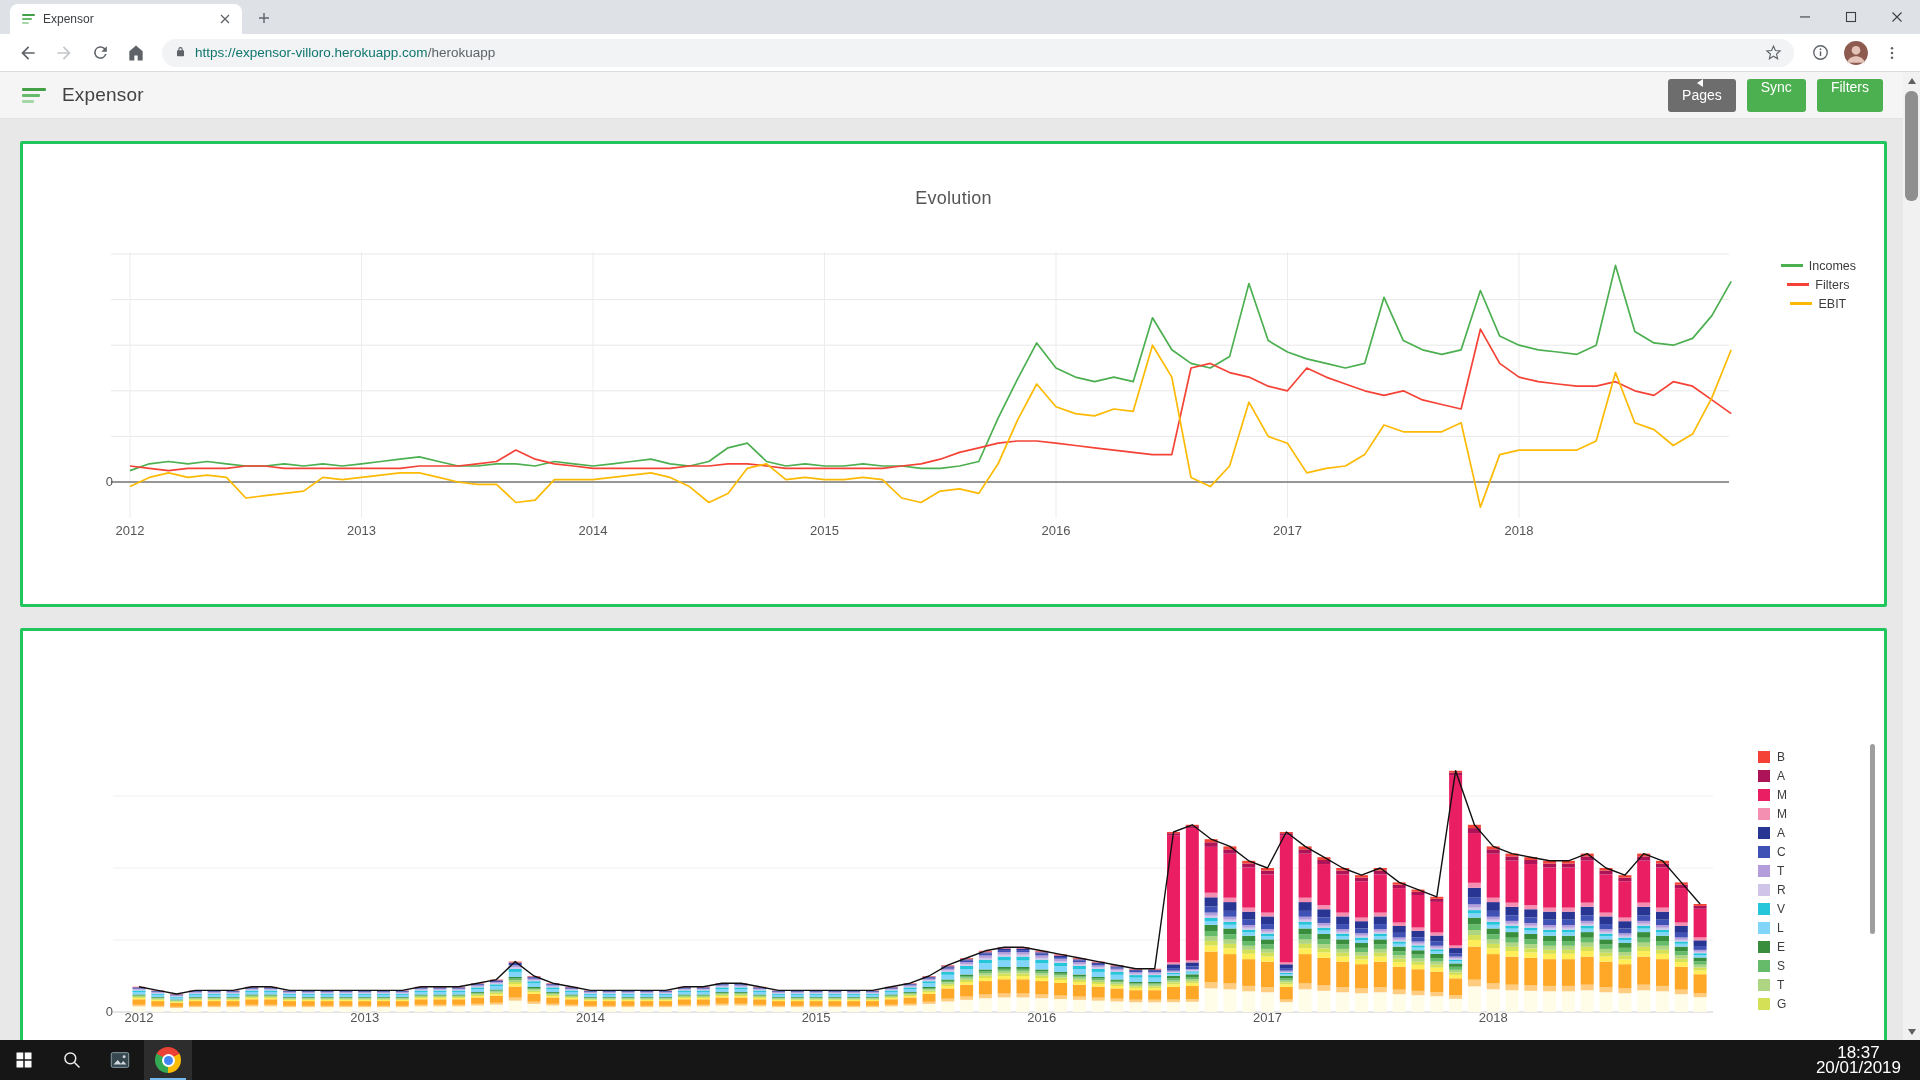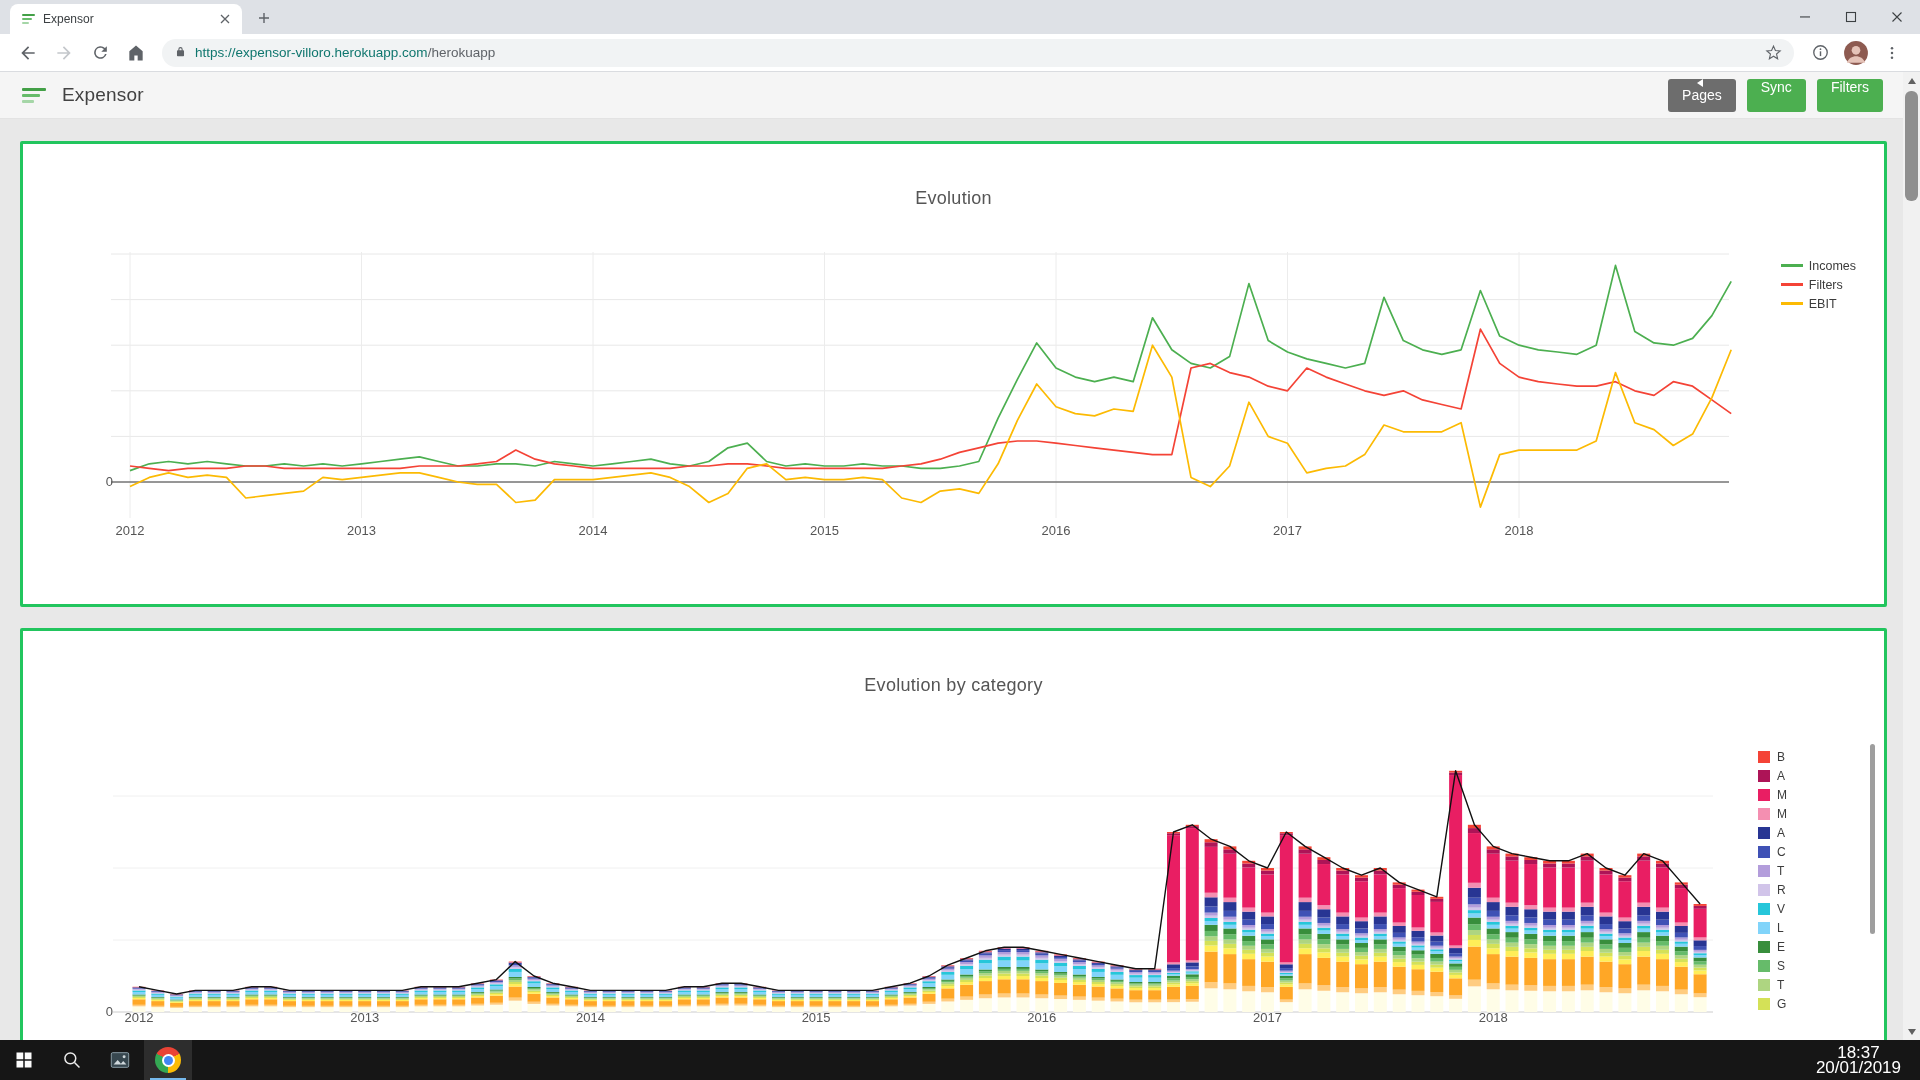--- a/index.html
+++ b/index.html
@@ -34,21 +34,21 @@
   
   .content { position:absolute; top:119px; left:0; width:1903px; height:921px; overflow:hidden; }
   .card { position:absolute; left:20px; width:1867px; background:#fff; border:3px solid #22c55e; border-radius:2px; }
   .card-evolution { top:22px; height:466px; }
   .card-category { top:509px; height:520px; }
   .chart-title { position:absolute; top:44px; left:0; width:100%; text-align:center; font-size:18px; color:#555; letter-spacing:.3px; }
   .plot-svg { position:absolute; top:0; left:0; }
   svg text { font-family:"Liberation Sans",sans-serif; }
 
   .legend1 { position:absolute; top:112px; right:28px; }
-  .legend1 .li { display:flex; align-items:center; height:19px; }
+  .legend1 .li { display:flex; align-items:center; height:19px;justify-content:center; }
   .legend1 .sw { width:22px; height:2.5px; margin-right:6px; }
   .legend1 .lt { font-size:12.5px; color:#3c3c3c; }
 
   .legend2 { position:absolute; top:116px; left:1735px; }
   .legend2 .li { display:flex; align-items:center; height:19px; }
   .legend2 .sw { width:12px; height:12px; margin-right:7px; }
   .legend2 .lt { font-size:12px; color:#3c3c3c; }
   .legend2-scrollbar { position:absolute; left:1847px; top:113px; width:5px; height:190px; background:#9e9e9e; border-radius:3px; }
 
   
@@ -230,21 +230,20 @@
           <span class="lt">Filters</span>
         </div>
         <div class="li">
           <span class="sw" style="background: rgb(252, 186, 3);"></span>
           <span class="lt">EBIT</span>
         </div>
       </div>
     </div>
 
     <div class="card card-category">
-      <div class="chart-title">Evolution by category</div>
       <svg class="plot-svg" id="plot2" width="1865" height="518">
           <g>
             <line x1="90" x2="1690" y1="309" y2="309" stroke="#f0f0f0" stroke-width="1"></line>
             <line x1="90" x2="1690" y1="237" y2="237" stroke="#f0f0f0" stroke-width="1"></line>
             <line x1="90" x2="1690" y1="165" y2="165" stroke="#f0f0f0" stroke-width="1"></line>
           </g>
           <text x="116" y="391" text-anchor="middle" font-size="13" fill="#555">2012</text>
           <text x="341.7" y="391" text-anchor="middle" font-size="13" fill="#555">2013</text>
           <text x="567.4" y="391" text-anchor="middle" font-size="13" fill="#555">2014</text>
           <text x="793.0999999999999" y="391" text-anchor="middle" font-size="13" fill="#555">2015</text>

